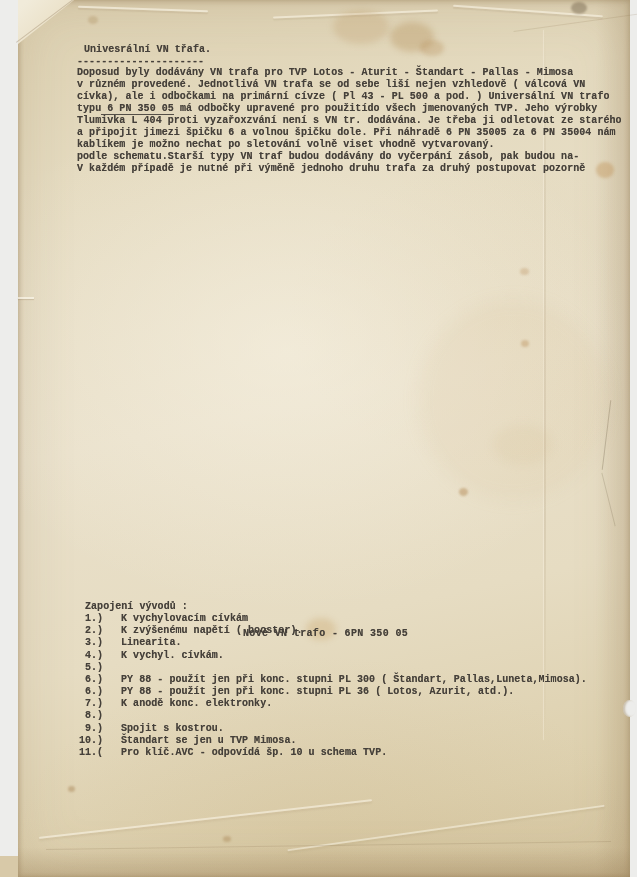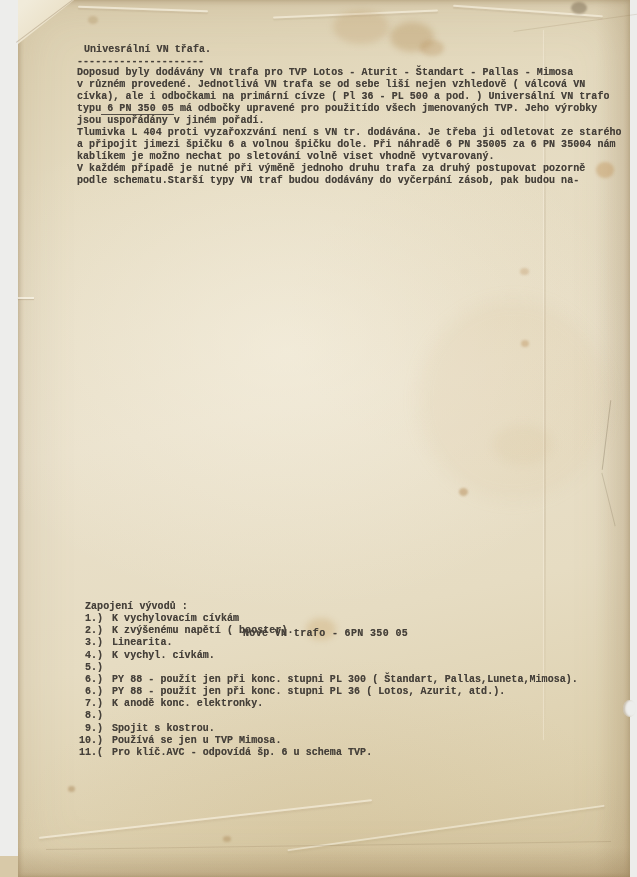--- a/index.html
+++ b/index.html
@@ -94,21 +94,21 @@
     text-shadow: 0 0 0.5px rgba(70,62,52,0.55);
     margin-top: 41px;
   }
   .listblock { position: absolute; left: 60px; top: 601px; }
   .listblock .line, .lrow { line-height: 12.15px; }
   .list-title { padding-left: 7px; }
   .lrow { display: flex; }
   .lrow .num  { display: inline-block; width: 25px; text-align: right;
     font: bold 10px/12.15px "Liberation Mono", monospace; white-space: pre;
     text-shadow: 0 0 0.5px rgba(70,62,52,0.55); }
-  .lrow .ltext { margin-left: 9px;
+  .lrow .ltext { margin-left: 18px;
     font: bold 10px/12.15px "Liberation Mono", monospace; white-space: pre;
     letter-spacing: 0.05px; text-shadow: 0 0 0.5px rgba(70,62,52,0.55); }
 </style>
 </head>
 <body>
 
 <div class="scene">
   <div class="paper">
 
     <div class="decor fold-tl"></div>
@@ -143,28 +143,27 @@
     <div class="stain st13"></div>
     <div class="stain st14"></div>
 
     <div class="textlayer">
 
       <div class="intro">
         <div class="line title">Univesrální VN třafa.</div>
         <div class="line dashes">---------------------</div>
         <div class="line">Doposud byly dodávány VN trafa pro TVP Lotos - Aturit - Štandart - Pallas - Mimosa</div>
         <div class="line">v různém provedené. Jednotlivá VN trafa se od sebe liší nejen vzhledově ( válcová VN</div>
-        <div class="line">cívka), ale i odbočkami na primární cívze ( Pl 36 - PL 500 a pod. ) Universální VN trafo</div>
+        <div class="line">cívka), ale i odbočkami na primární cívze ( Pl 43 - PL 500 a pod. ) Universální VN trafo</div>
         <div class="line"><span>typu</span><span class="u"> 6 PN 350 05</span><span> má odbočky upravené pro použitído všech jmenovaných TVP. Jeho výrobky</span></div>
-        <div class="line">jsou uspořádány v jiném pořadí.</div>
         <div class="line">Tlumivka L 404 proti vyzařoxzvání není s VN tr. dodávána. Je třeba ji odletovat ze starého</div>
         <div class="line">a připojit jimezi špičku 6 a volnou špičku dole. Při náhradě 6 PN 35005 za 6 PN 35004 nám</div>
         <div class="line">kablíkem je možno nechat po sletování volně viset vhodně vytvarovaný.</div>
+        <div class="line">podle schematu.Starší typy VN traf budou dodávány do vyčerpání zásob, pak budou na-</div>
         <div class="line">V každém případě je nutné při výměně jednoho druhu trafa za druhý postupovat pozorně</div>
-        <div class="line">podle schematu.Starší typy VN traf budou dodávány do vyčerpání zásob, pak budou na-</div>
       </div>
 
       <div class="heading2">Nové VN trafo - 6PN 350 05</div>
 
       <div class="listblock">
         <div class="line list-title">Zapojení vývodů :</div>
         <div class="lrow">
             <span class="num">1.)</span>
             <span class="ltext">K vychylovacím cívkám</span>
           </div>
@@ -197,24 +196,24 @@
           </div>
         <div class="lrow">
             <span class="num">8.)</span>
           </div>
         <div class="lrow">
             <span class="num">9.)</span>
             <span class="ltext">Spojit s kostrou.</span>
           </div>
         <div class="lrow">
             <span class="num">10.)</span>
-            <span class="ltext">Používá se jen u TVP Mimosa.</span>
+            <span class="ltext">Štandart se jen u TVP Mimosa.</span>
           </div>
         <div class="lrow">
             <span class="num">11.(</span>
-            <span class="ltext">Pro klíč.AVC - odpovídá šp. 6 u schema TVP.</span>
+            <span class="ltext">Pro klíč.AVC - odpovídá šp. 10 u schema TVP.</span>
           </div>
       </div>
 
     </div>
   </div>
   <div class="corner-bl"></div>
 </div>
 
 </body></html>

